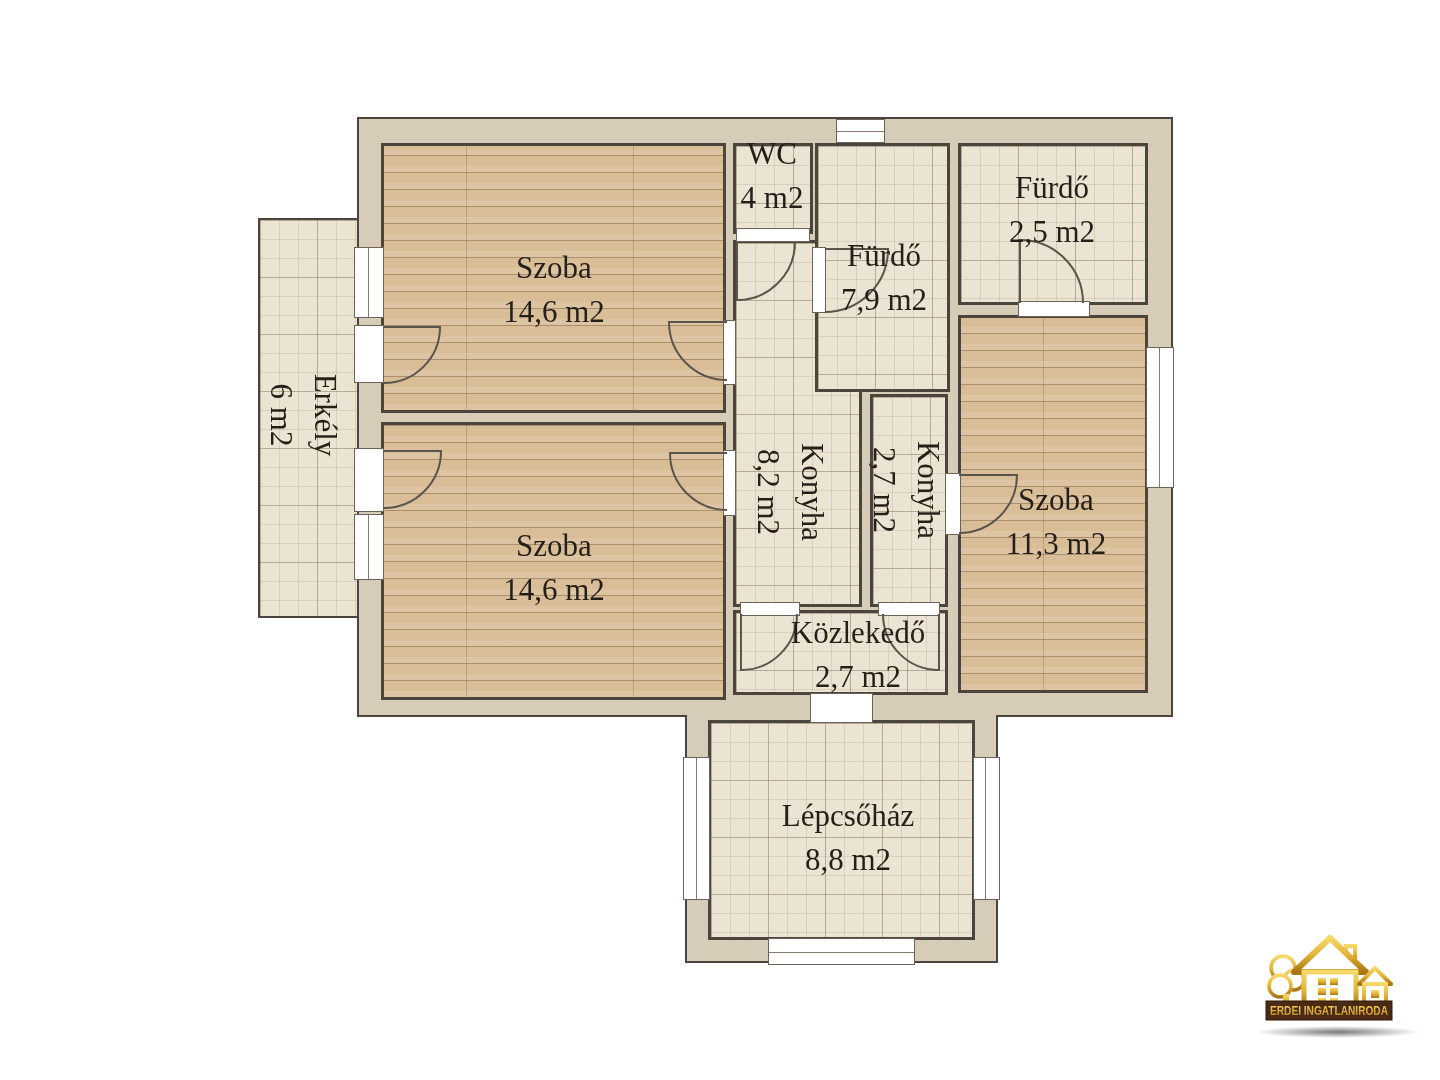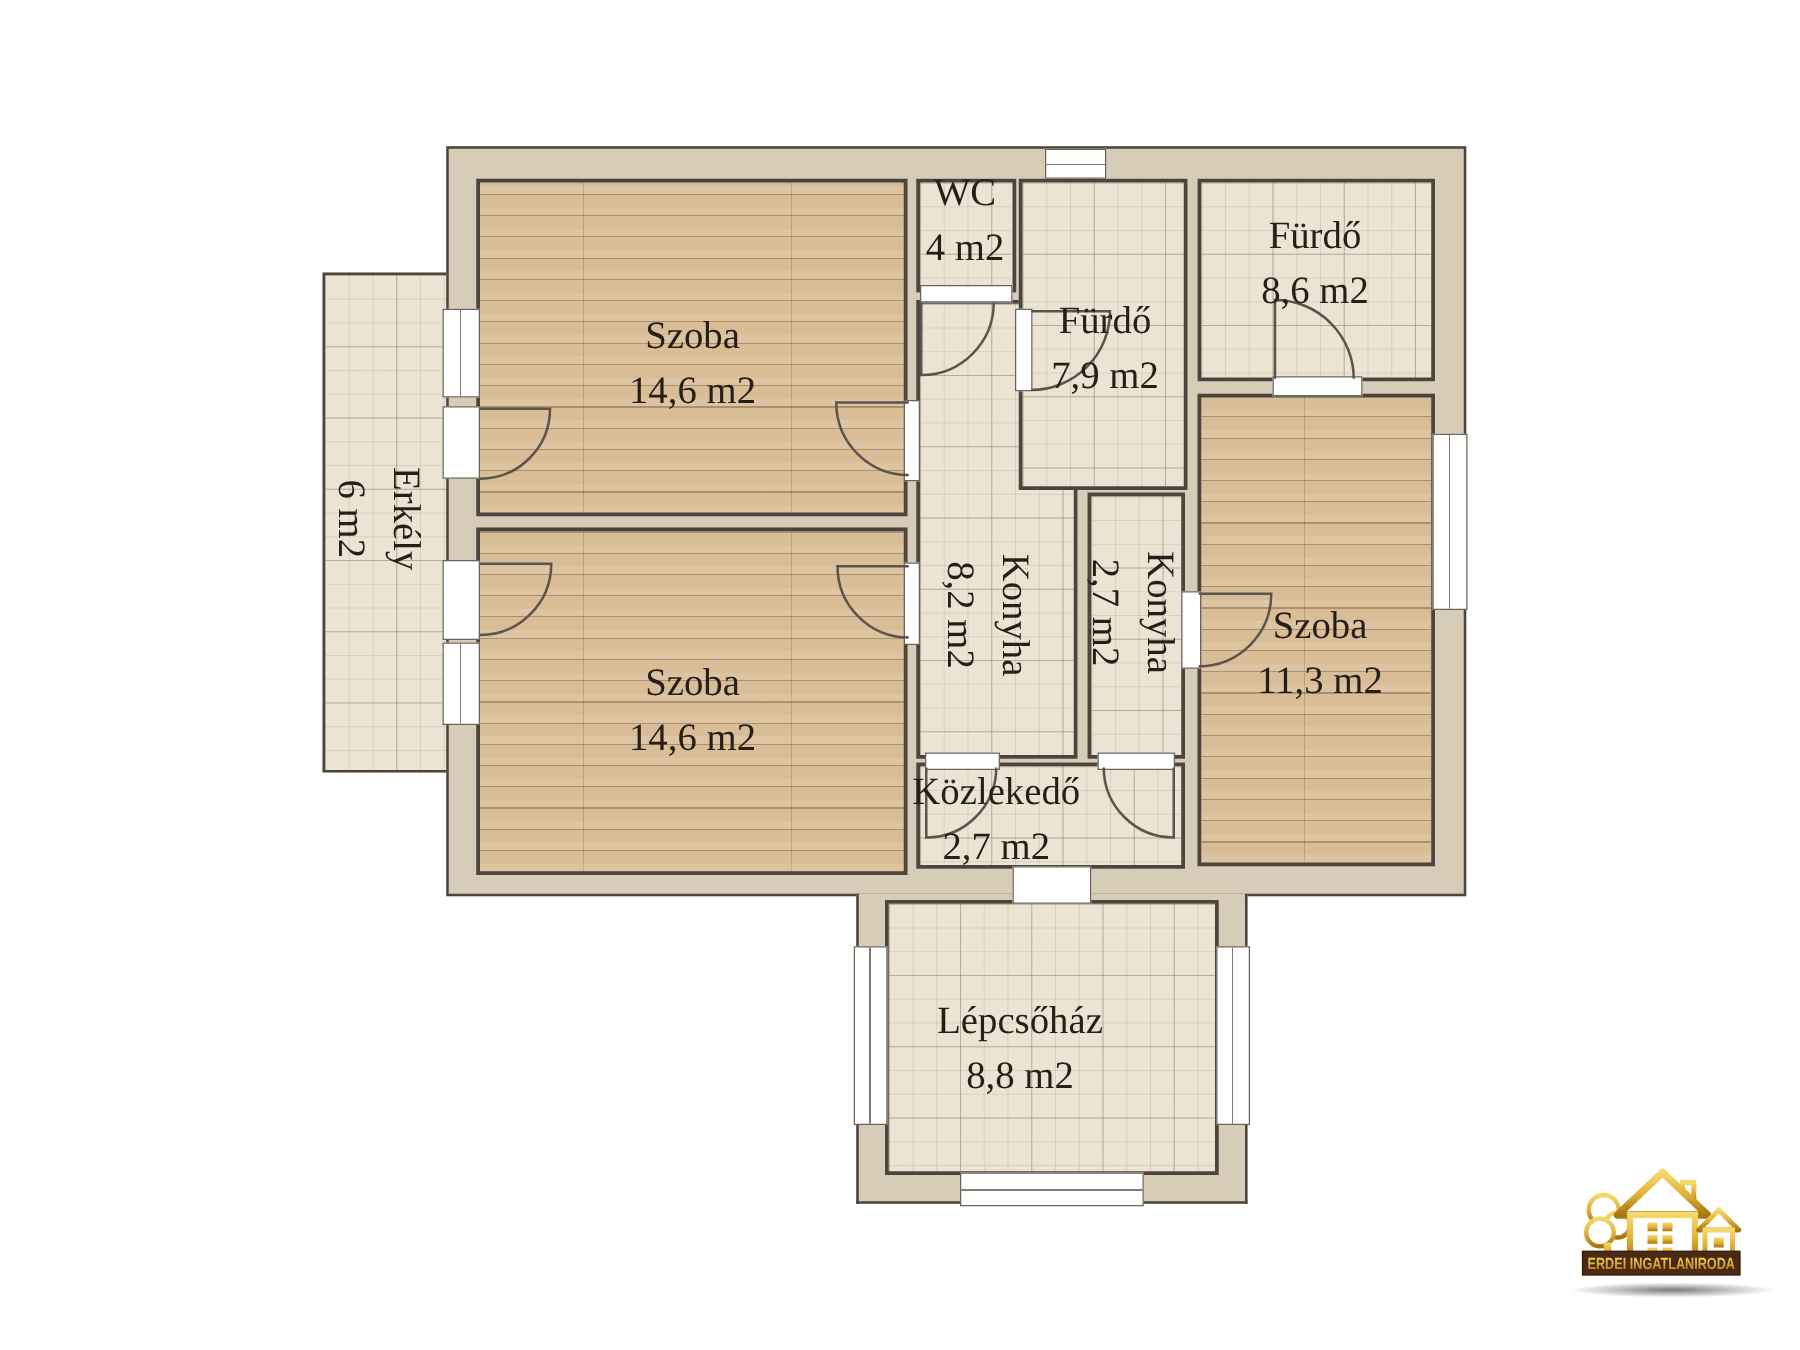--- a/index.html
+++ b/index.html
@@ -109,43 +109,43 @@
   <div class="lbl" style="left:772px;top:176px;">
     <span>WC</span>
     <span class="area">4 m2</span>
   </div>
   <div class="lbl" style="left:884px;top:278px;">
     <span>Fürdő</span>
     <span class="area">7,9 m2</span>
   </div>
   <div class="lbl" style="left:1052px;top:210px;">
     <span>Fürdő</span>
-    <span class="area">8,6 m2</span>
+    <span class="area">2,5 m2</span>
   </div>
   <div class="lbl rot" style="left:790px;top:492px;">
     <span>Konyha</span>
     <span class="area">8,2 m2</span>
   </div>
   <div class="lbl rot" style="left:906px;top:490px;">
     <span>Konyha</span>
     <span class="area">2,7 m2</span>
   </div>
   <div class="lbl" style="left:1056px;top:522px;">
     <span>Szoba</span>
     <span class="area">11,3 m2</span>
   </div>
-  <div class="lbl" style="left:797px;top:655px;">
+  <div class="lbl" style="left:858px;top:655px;">
     <span>Közlekedő</span>
     <span class="area">2,7 m2</span>
   </div>
   <div class="lbl rot" style="left:303px;top:415px;">
     <span>Erkély</span>
     <span class="area">6 m2</span>
   </div>
-  <div class="lbl" style="left:816px;top:838px;">
+  <div class="lbl" style="left:848px;top:838px;">
     <span>Lépcsőház</span>
     <span class="area">8,8 m2</span>
   </div>
 
   <svg class="abs" style="left:1250px;top:920px;" width="190" height="125" viewBox="0 0 190 125">
     <defs>
       <linearGradient id="gold" x1="0" y1="0" x2="0" y2="1">
         <stop offset="0" stop-color="#f6d96b"></stop>
         <stop offset="0.5" stop-color="#e3b33a"></stop>
         <stop offset="1" stop-color="#a97510"></stop>

